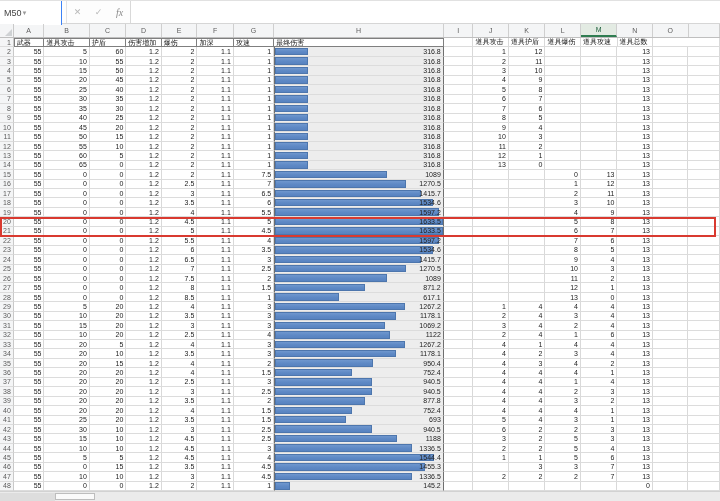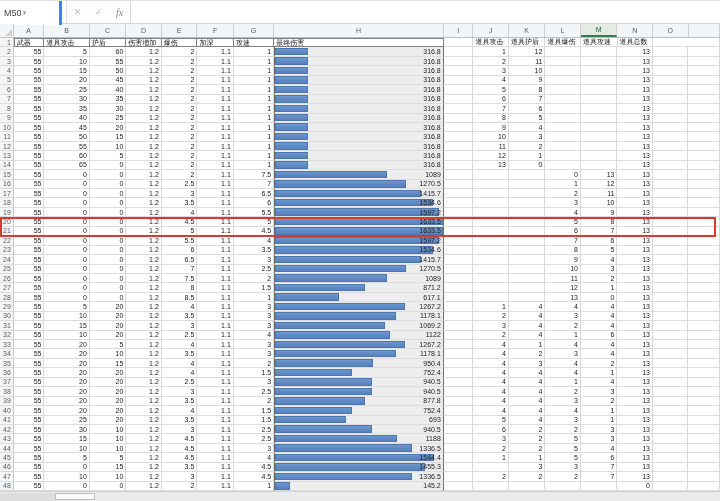--- a/index.html
+++ b/index.html
@@ -9,21 +9,21 @@
     font-family:"Liberation Sans", sans-serif; font-size:7px; color:#222;
     background:#fff; border-top:1px solid #e1e1e1;
   }
   
   #formula-bar {
     display:flex; align-items:stretch; height:23px; background:#fdfdfd;
     border-bottom:1px solid #d6d6d6;
   }
   #name-box {
     width:62px; display:flex; align-items:center; 
-    padding:12px 4px; background:#fff; border-right:3px solid #3b82f6; cursor:default;
+    padding:12px 4px; background:#fff; border-right:1px solid #3b82f6; cursor:default;
   }
   #name-box .ref { font-size:9px; color:#444; }
   #name-box .chev { font-size:6px; color:#9a9a9a; }
   .fb-sep { width:5px; border-right:1px solid #e3e3e3; }
   .fb-btn {
     width:21px; display:flex; align-items:center; justify-content:center;
     color:#b9b9b9; font-size:9px; cursor:default;
   }
   .fb-btn.fx { font-family:"Liberation Serif", serif; font-style:italic; color:#8b8b8b; font-size:10px; }
   #formula-input {

